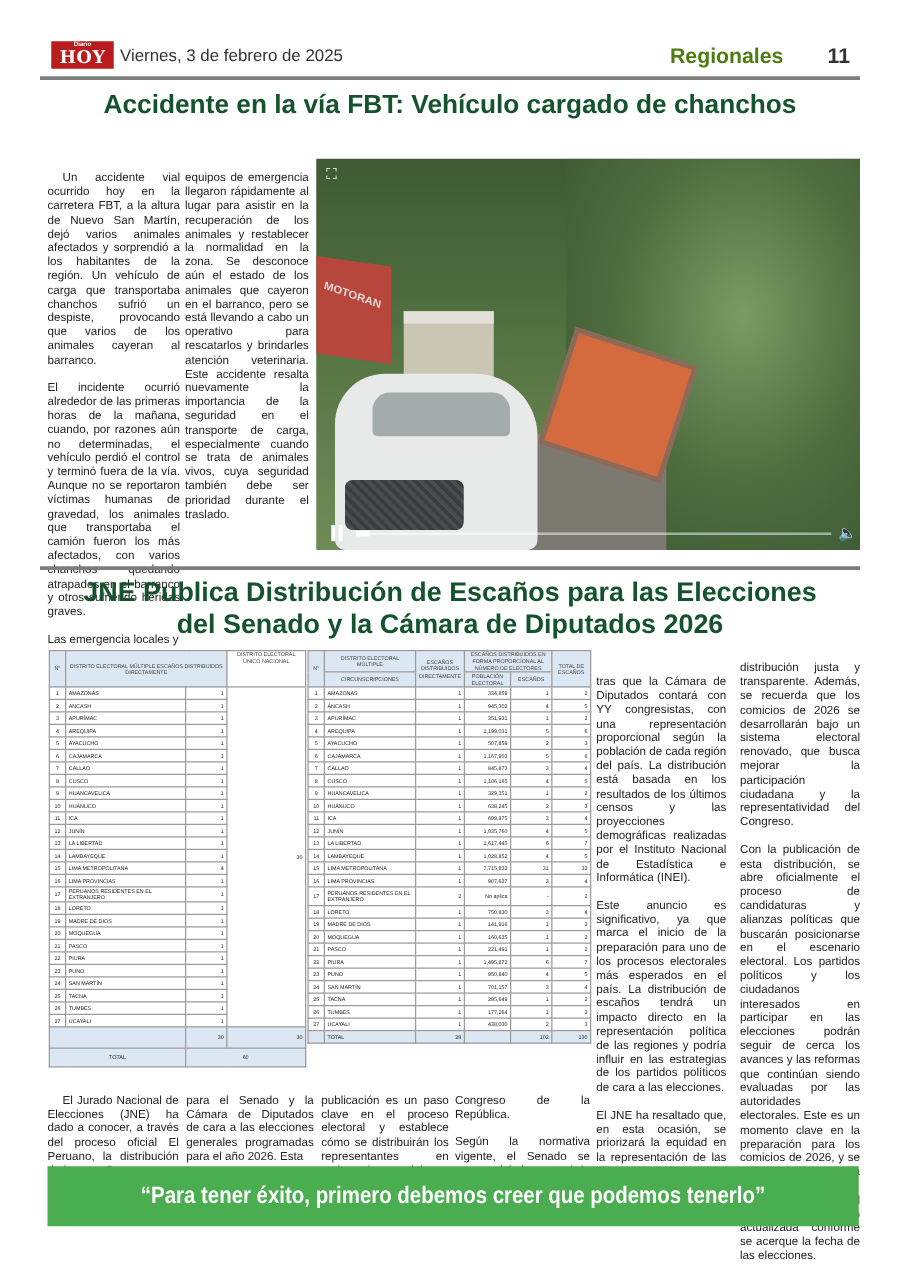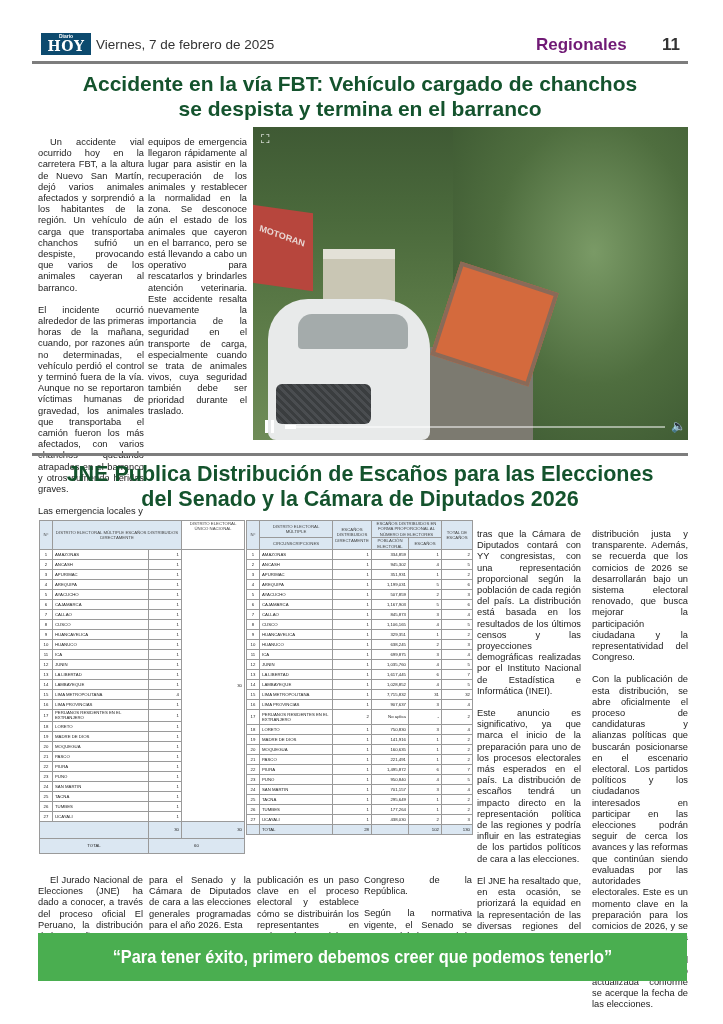--- a/index.html
+++ b/index.html
@@ -1,23 +1,23 @@
 <!DOCTYPE html>
 <html><head>
 <meta charset="utf-8">
 <style>
   html,body{margin:0;padding:0;background:#fff;}
   body{width:723px;height:1024px;position:relative;overflow:hidden;font-family:"Liberation Sans",sans-serif;color:#222;}
   .abs{position:absolute;}
   
-  .logo{left:41px;top:33px;width:50px;height:22px;background:#0c4a6e;color:#fff;text-align:center;}
+  .logo{left:41px;top:33px;width:50px;height:22px;background:#b91c1c;color:#fff;text-align:center;}
   .logo .small{font-size:5px;font-weight:bold;line-height:6px;display:block;}
   .logo .big{font-family:"DejaVu Serif",serif;font-weight:bold;font-size:14px;line-height:14px;display:block;letter-spacing:0.5px;}
   .date{left:96px;top:37px;font-size:13.5px;color:#333;}
-  .section{left:536px;top:35px;font-size:17px;font-weight:bold;color:#701a75;}
+  .section{left:536px;top:35px;font-size:17px;font-weight:bold;color:#4d7c0f;}
   .pagenum{left:662px;top:35px;font-size:17px;font-weight:bold;color:#333;}
   .rule{left:32px;width:656px;height:3px;background:#7d7d7d;}
   
   .headline{left:32px;width:656px;text-align:center;font-weight:bold;font-size:21px;line-height:25px;color:#14532d;}
   
   .col{font-size:9.3px;line-height:11.2px;text-align:justify;color:#222;}
   .col p{margin:10px 0 11px 0;}
   .col p.ind{text-indent:12px;}
   
   .photo{left:253px;top:127px;width:435px;height:313px;background:linear-gradient(180deg,#3f5a34 0%,#4b6a3c 30%,#5b7a47 60%,#6f8c58 100%);overflow:hidden;}
@@ -50,28 +50,27 @@
   .banner{left:38px;top:933px;width:649px;height:48px;background:#4aae50;color:#fff;font-weight:bold;font-size:19px;text-align:center;line-height:48px;}
   .banner span{display:inline-block;transform:scaleX(0.86);}
 </style>
 </head>
 <body>
 
 <div class="abs logo">
   <span class="small">Diario</span>
   <span class="big">HOY</span>
 </div>
-<div class="abs date">Viernes, 7 de febrero de  2025</div>
+<div class="abs date">Viernes, 3 de febrero de  2025</div>
 <div class="abs section">Regionales</div>
 <div class="abs pagenum">11</div>
 <div class="abs rule" style="top:61px;"></div>
 
 <div class="abs headline" style="top:71px;">
   <div>Accidente en la vía FBT: Vehículo cargado de chanchos</div>
-  <div>se despista y termina en el barranco</div>
 </div>
 
 <div class="abs col" style="left:38px;top:127px;width:106px;">
   <p class="ind">Un accidente vial ocurrido hoy en la carretera FBT, a la altura de Nuevo San Martín, dejó varios animales afectados y sorprendió a los habitantes de la región. Un vehículo de carga que transportaba chanchos sufrió un despiste, provocando que varios de los animales cayeran al barranco.</p>
   <p>El incidente ocurrió alrededor de las primeras horas de la mañana, cuando, por razones aún no determinadas, el vehículo perdió el control y terminó fuera de la vía. Aunque no se reportaron víctimas humanas de gravedad, los animales que transportaba el camión fueron los más afectados, con varios chanchos quedando atrapados en el barranco y otros sufriendo heridas graves.</p>
   <p>Las emergencia locales y</p>
 </div>
 <div class="abs col" style="left:148px;top:127px;width:99px;">
   <p>equipos de emergencia llegaron rápidamente al lugar para asistir en la recuperación de los animales y restablecer la normalidad en la zona. Se desconoce aún el estado de los animales que cayeron en el barranco, pero se está llevando a cabo un operativo para rescatarlos y brindarles atención veterinaria. Este accidente resalta nuevamente la importancia de la seguridad en el transporte de carga, especialmente cuando se trata de animales vivos, cuya seguridad también debe ser prioridad durante el traslado.</p>
 </div>
@@ -501,21 +500,21 @@
         <td></td>
         <td>TOTAL</td>
         <td class="r">28</td>
         <td></td>
         <td class="r">102</td>
         <td class="r">130</td>
       </tr>
     </tbody>
 </table>
 
-<div class="abs col" style="left:477px;top:519px;width:104px;">
+<div class="abs col" style="left:477px;top:530px;width:104px;">
   <p>tras que la Cámara de Diputados contará con YY congresistas, con una representación proporcional según la población de cada región del país. La distribución está basada en los resultados de los últimos censos y las proyecciones demográficas realizadas por el Instituto Nacional de Estadística e Informática (INEI).</p>
   <p>Este anuncio es significativo, ya que marca el inicio de la preparación para uno de los procesos electorales más esperados en el país. La distribución de escaños tendrá un impacto directo en la representación política de las regiones y podría influir en las estrategias de los partidos políticos de cara a las elecciones.</p>
   <p>El JNE ha resaltado que, en esta ocasión, se priorizará la equidad en la representación de las diversas regiones del país, con el objetivo de garantizar una</p>
 </div>
 <div class="abs col" style="left:592px;top:519px;width:96px;">
   <p>distribución justa y transparente. Además, se recuerda que los comicios de 2026 se desarrollarán bajo un sistema electoral renovado, que busca mejorar la participación ciudadana y la representatividad del Congreso.</p>
   <p>Con la publicación de esta distribución, se abre oficialmente el proceso de candidaturas y alianzas políticas que buscarán posicionarse en el escenario electoral. Los partidos políticos y los ciudadanos interesados en participar en las elecciones podrán seguir de cerca los avances y las reformas que continúan siendo evaluadas por las autoridades electorales. Este es un momento clave en la preparación para los comicios de 2026, y se espera que la información proporcionada por el JNE continúe siendo actualizada conforme se acerque la fecha de las elecciones.</p>
 </div>
 
 <div class="abs col" style="left:38px;top:865px;width:105px;">

